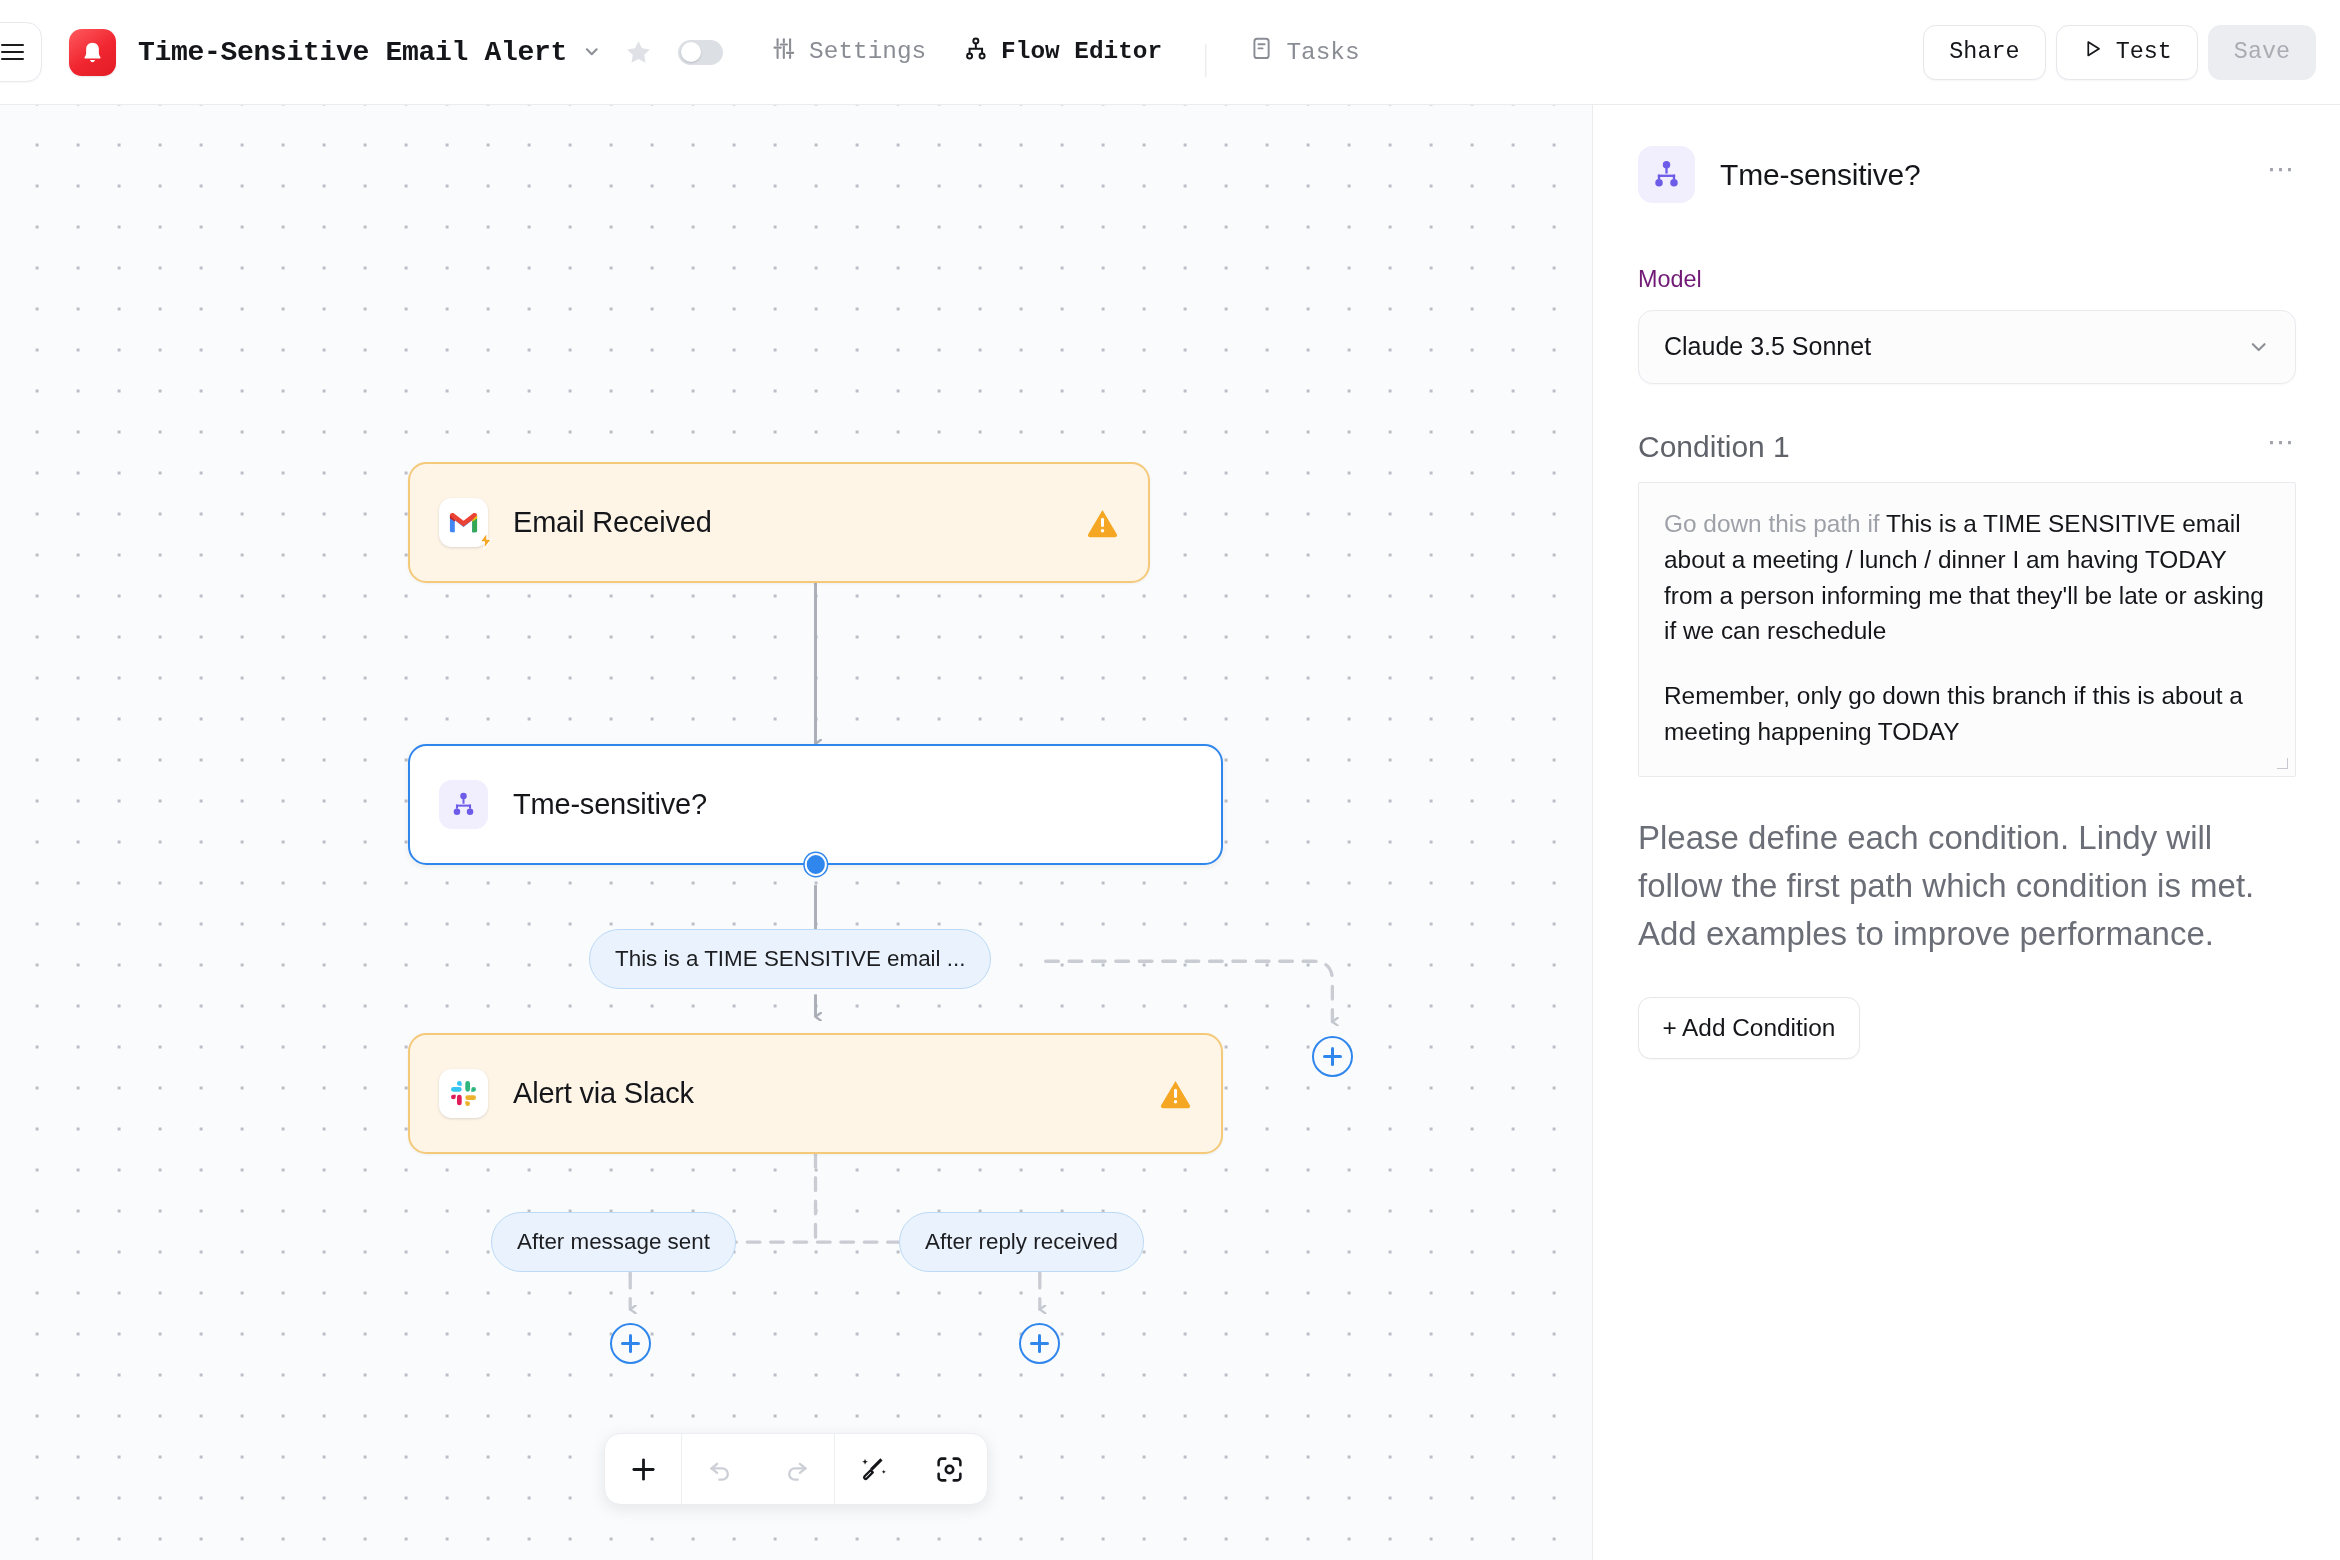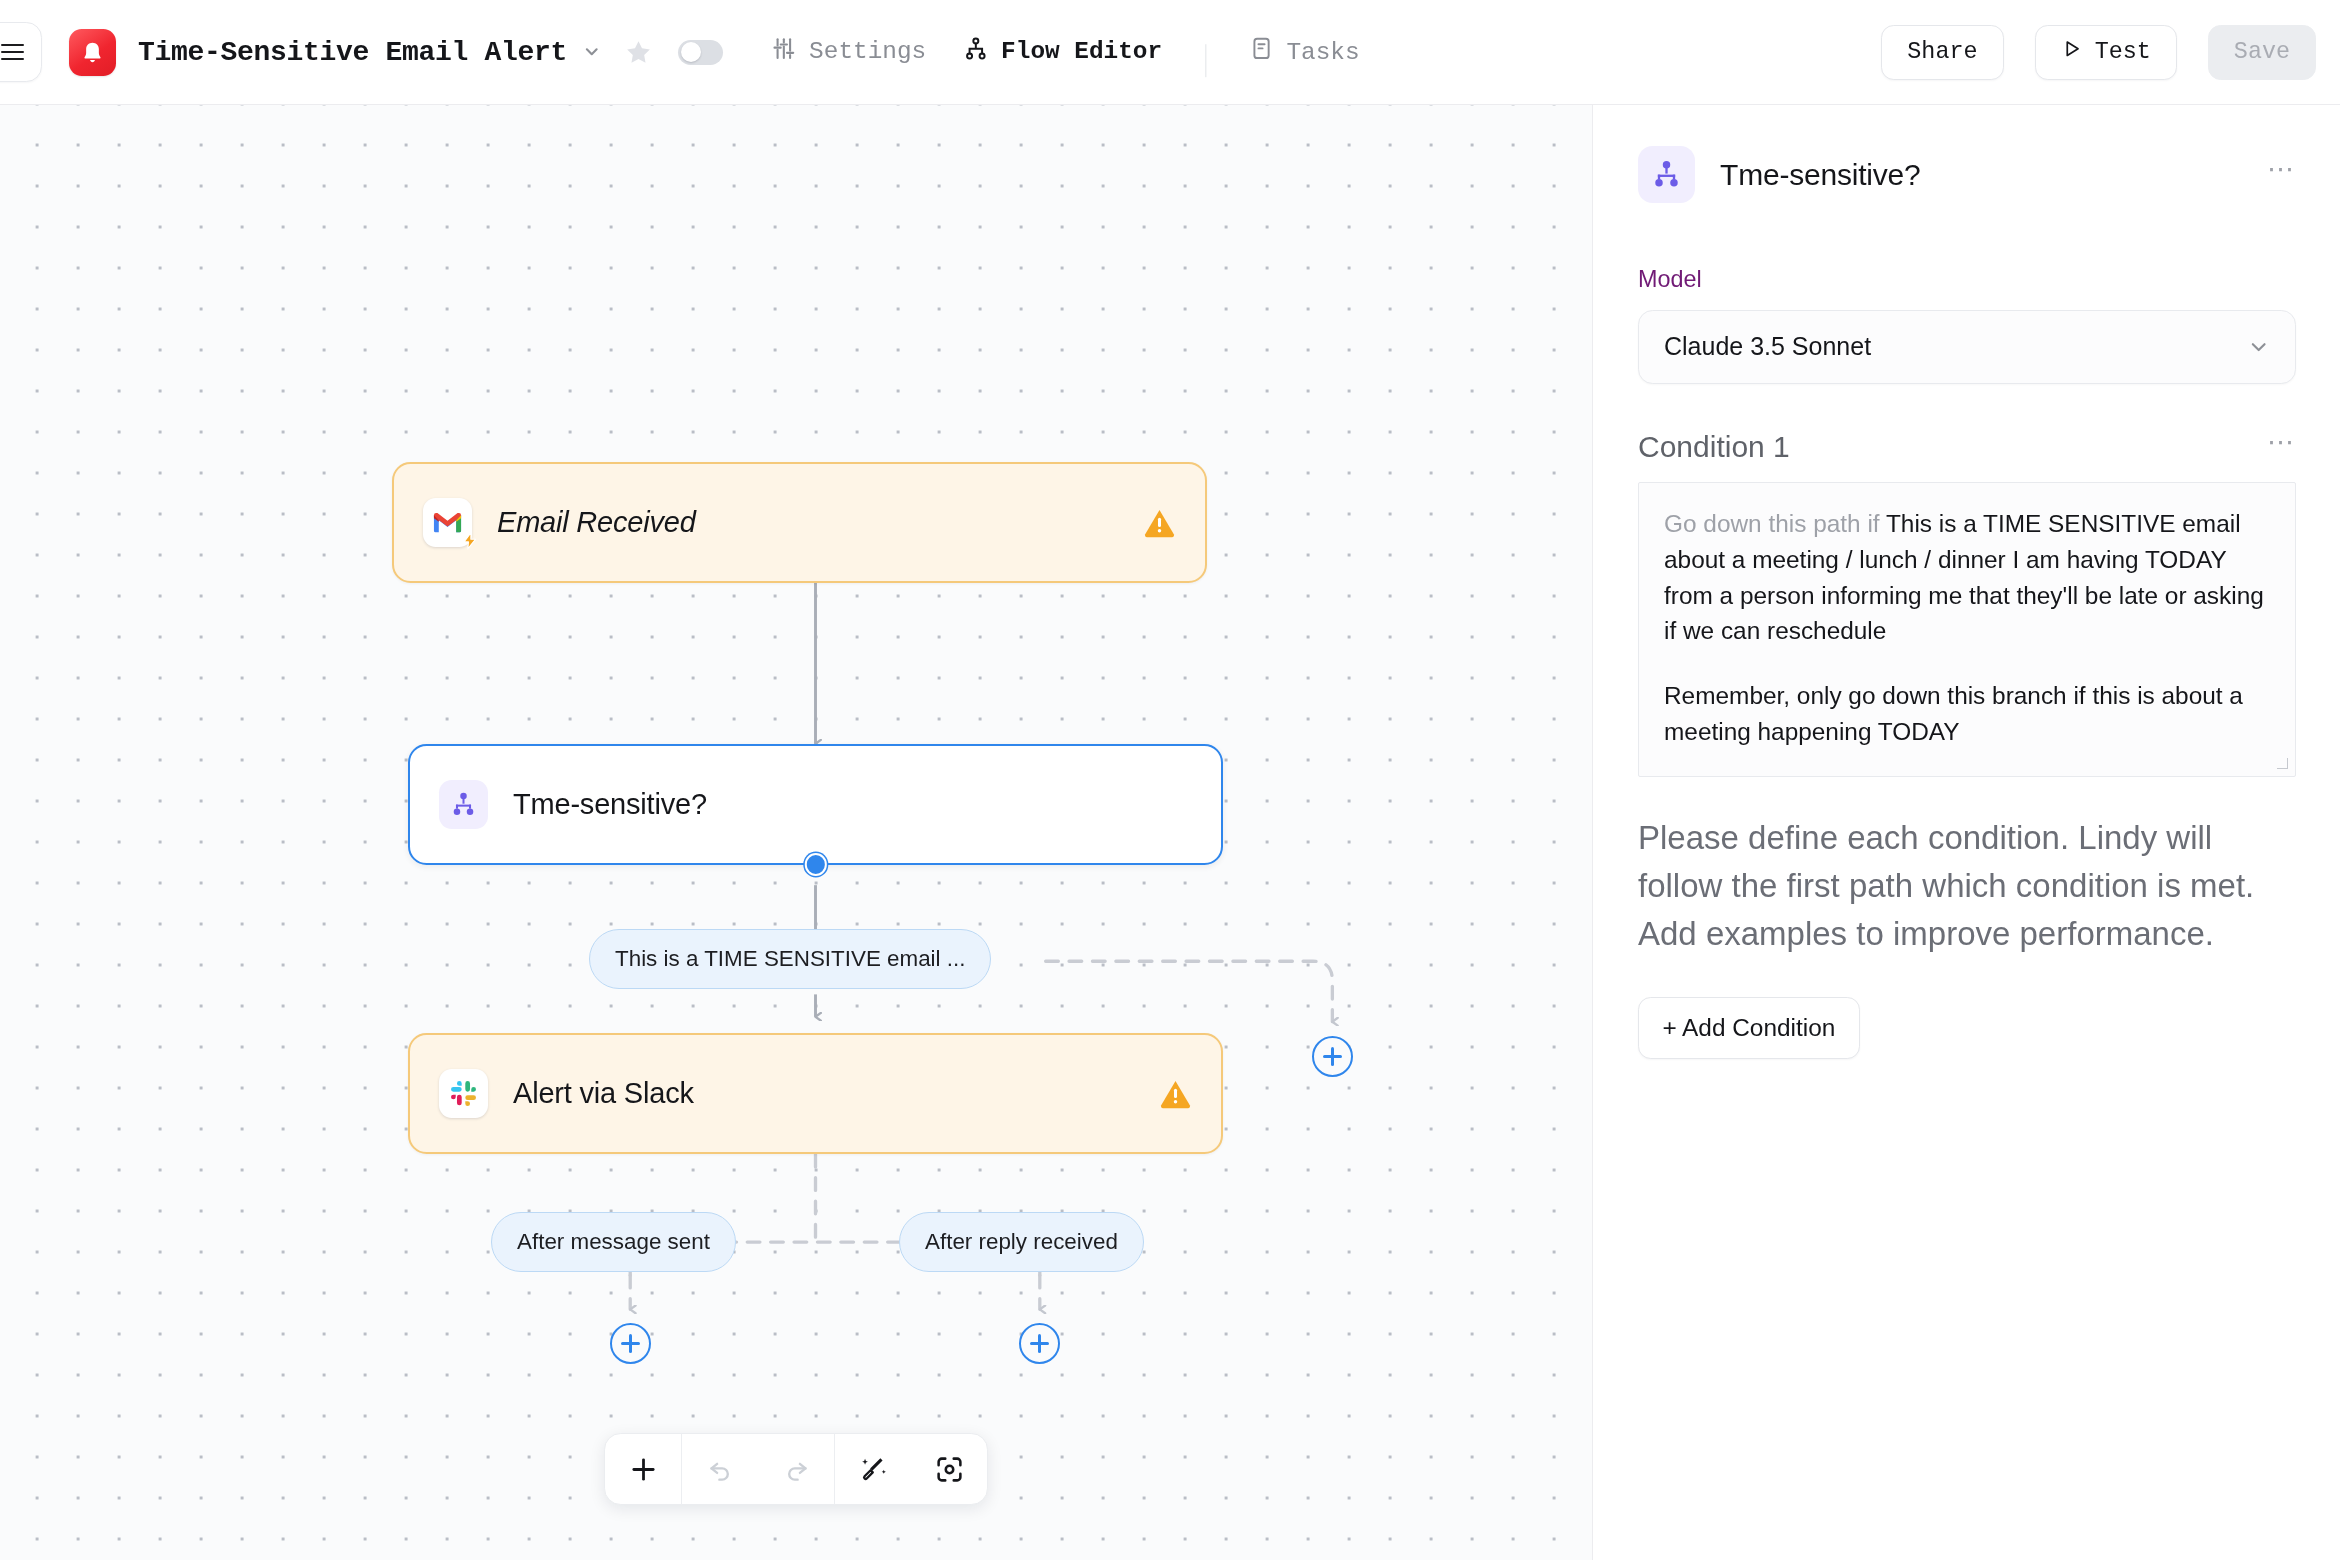--- a/index.html
+++ b/index.html
@@ -67,21 +67,21 @@
   }
   .nav-item {
     display: flex; align-items: center; gap: 12.7px;
     padding: 8.8px 15.6px; border-radius: 9.8px;
     font-size: 24.4px; color: #8a8d94; white-space: nowrap;
   }
   .nav-item.active { color: #15161a; font-weight: 600; }
   .nav-sep { width:1px; height: 33px; background:#e2e4e8; margin: 0 21.5px; }
 
   
-  .hdr-right { margin-left: auto; display:flex; align-items:center; gap: 31px; justify-content: flex-end; }
+  .hdr-right { margin-left: auto; display:flex; align-items:center; gap: 10px; justify-content: flex-end; }
   .btn {
     height: 55px; padding: 0 25px;
     border-radius: 12.7px; border: 1px solid #e5e7eb; background:#fff;
     font-size: 23.4px; color:#15161a; font-weight: 500;
     display:flex; align-items:center; justify-content:center; gap: 12.7px;
     white-space: nowrap;
     box-shadow: 0 1px 2px rgba(16,24,40,.04);
   }
   .btn.disabled { background:#ebedf0; border-color:#ebedf0; color:#a9acb3; box-shadow:none; }
 
@@ -338,21 +338,21 @@
 
         <path d="M836 1076 V1166" fill="none" stroke="#c9ccd3" stroke-width="3.4" stroke-dasharray="13 11" stroke-linecap="round"></path>
         <path d="M646 1166 H1066" fill="none" stroke="#c9ccd3" stroke-width="3.4" stroke-dasharray="13 11" stroke-linecap="round"></path>
         <path d="M646 1166 V1200" fill="none" stroke="#c9ccd3" stroke-width="3.4" stroke-linecap="round"></path>
         <path d="M1066 1166 V1200" fill="none" stroke="#c9ccd3" stroke-width="3.4" stroke-linecap="round"></path>
 
         <path d="M646 1200 V1235" fill="none" stroke="#c9ccd3" stroke-width="3.4" stroke-dasharray="13 11" stroke-linecap="round" marker-end="url(#ahd)"></path>
         <path d="M1066 1200 V1235" fill="none" stroke="#c9ccd3" stroke-width="3.4" stroke-dasharray="13 11" stroke-linecap="round" marker-end="url(#ahd)"></path>
       </svg>
 
-      <div class="node trigger" style="left:392px; top:357px; width:815px;font-style:italic;">
+      <div class="node trigger" style="left:408px; top:357px; width:742px;">
         <div class="node-ico">
           <svg width="31" height="23.4" viewBox="0 0 32 24" aria-hidden="true">
             <path d="M2 4.2 L16 14 L30 4.2 V20.2 a1.6 1.6 0 0 1-1.6 1.6 H25 V9.6 L16 16.4 L7 9.6 V21.8 H3.6 A1.6 1.6 0 0 1 2 20.2 Z" fill="#4285f4"></path>
             <path d="M2 4.2 A2.2 2.2 0 0 1 4.2 2 H5.6 L16 10 L26.4 2 H27.8 A2.2 2.2 0 0 1 30 4.2 V5.6 L16 16 L2 5.6 Z" fill="#ea4335"></path>
             <path d="M25 9.6 V21.8 H28.4 A1.6 1.6 0 0 0 30 20.2 V4.6 Z" fill="#34a853"></path>
             <path d="M30 4.2 V7.4 L25 11 V9.6 Z" fill="#fbbc04"></path>
             <path d="M2 4.2 V7.4 L7 11 V9.6 Z" fill="#c5221f"></path>
           </svg>
           <span style="position:absolute; right:-7.8px; bottom:-7.8px;">
             <svg width="19.5" height="19.5" viewBox="0 0 24 24">

